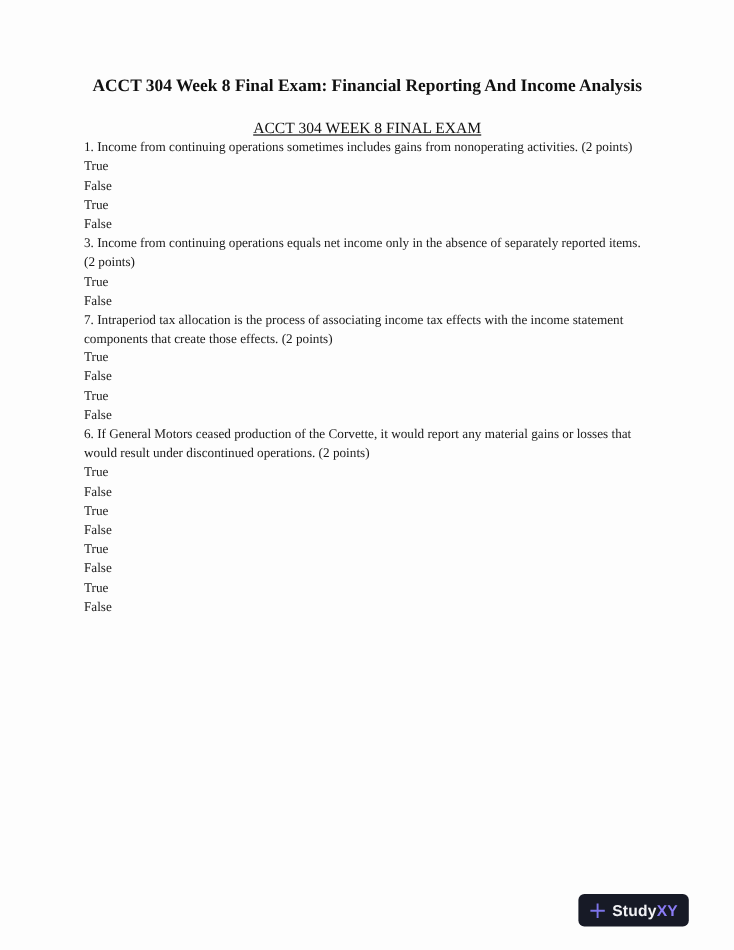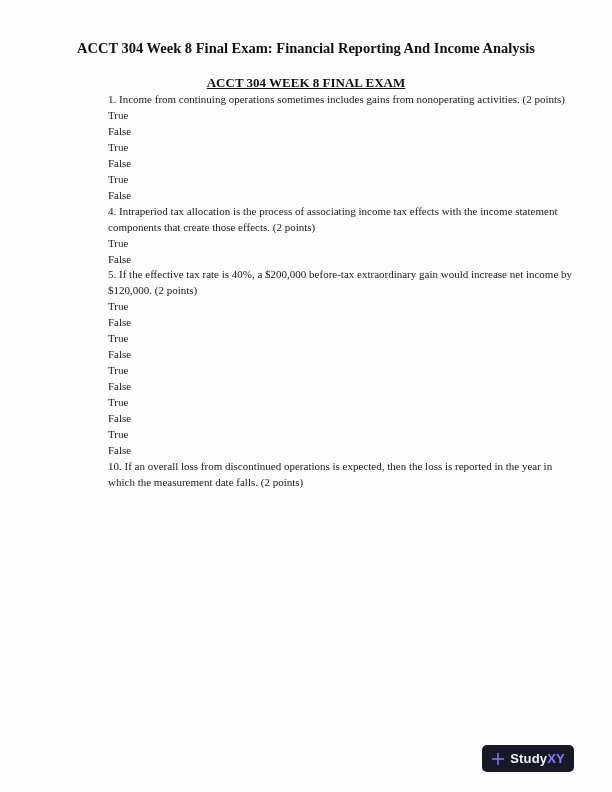--- a/index.html
+++ b/index.html
@@ -12,38 +12,38 @@
     width: 612px;
     height: 792px;
     background: #fdfdfd;
     font-family: "Liberation Serif", serif;
     color: #1a1a1a;
     overflow: hidden;
     box-sizing: border-box;
   }
   .doc-title {
     margin: 0;
-    padding-top: 40px;
+    padding-top: 64px;
     text-align: center;
     font-size: 14.5px;
     line-height: 17px;
     font-weight: bold;
     color: #111111;
   }
   .exam-heading {
     margin: 18px 0 0 0;
     text-align: center;
     font-size: 13px;
     line-height: 15px;
-    font-weight: bold;
+    font-weight: normal;
     text-decoration: underline;
     color: #111111;
   }
   .questions {
-    margin: 2px 0 0 108px;
+    margin: 2px 0 0 70px;
     width: 472px;
     font-size: 11px;
     line-height: 15.95px;
     color: #191919;
   }
   .question-text, .option {
     margin: 0;
   }
   .brand-badge {
     position: absolute;
@@ -87,36 +87,44 @@
   </div>
 
   <div class="question">
     <div class="question-options">
           <div class="option">True</div>
           <div class="option">False</div>
         </div>
   </div>
 
   <div class="question">
+    <div class="question-text">3. Income from continuing operations equals net income only in the absence of separately reported items. (2 points)</div>
     <div class="question-options">
           <div class="option">True</div>
           <div class="option">False</div>
         </div>
   </div>
 
   <div class="question">
-    <div class="question-text">4. Intraperiod tax allocation is the process of associating income tax effects with the income statement components that create those effects. (2 points)</div>
+    <div class="question-text">7. Intraperiod tax allocation is the process of associating income tax effects with the income statement components that create those effects. (2 points)</div>
     <div class="question-options">
           <div class="option">True</div>
           <div class="option">False</div>
         </div>
   </div>
 
   <div class="question">
-    <div class="question-text">5. If the effective tax rate is 40%, a $200,000 before-tax extraordinary gain would increase net income by $120,000. (2 points)</div>
+    <div class="question-options">
+          <div class="option">True</div>
+          <div class="option">False</div>
+        </div>
+  </div>
+
+  <div class="question">
+    <div class="question-text">6. If General Motors ceased production of the Corvette, it would report any material gains or losses that would result under discontinued operations. (2 points)</div>
     <div class="question-options">
           <div class="option">True</div>
           <div class="option">False</div>
         </div>
   </div>
 
   <div class="question">
     <div class="question-options">
           <div class="option">True</div>
           <div class="option">False</div>
@@ -130,31 +138,20 @@
         </div>
   </div>
 
   <div class="question">
     <div class="question-options">
           <div class="option">True</div>
           <div class="option">False</div>
         </div>
   </div>
 
-  <div class="question">
-    <div class="question-options">
-          <div class="option">True</div>
-          <div class="option">False</div>
-        </div>
-  </div>
-
-  <div class="question">
-    <div class="question-text">10. If an overall loss from discontinued operations is expected, then the loss is reported in the year in which the measurement date falls. (2 points)</div>
-    <div class="question-options"></div>
-  </div>
 </div>
 
   <div class="brand-badge" style="background: rgb(23, 26, 38);">
     <span class="plus-icon">
       <svg viewBox="0 0 14 14" width="14" height="14">
         <line x1="7" y1="1" x2="7" y2="13" stroke-width="1.6" stroke="#7d74ea"></line>
         <line x1="1" y1="7" x2="13" y2="7" stroke-width="1.6" stroke="#7d74ea"></line>
       </svg>
     </span>
     <span class="brand-text"><span style="color: rgb(242, 242, 245);">Study</span><span style="color: rgb(139, 124, 246);">XY</span></span>

